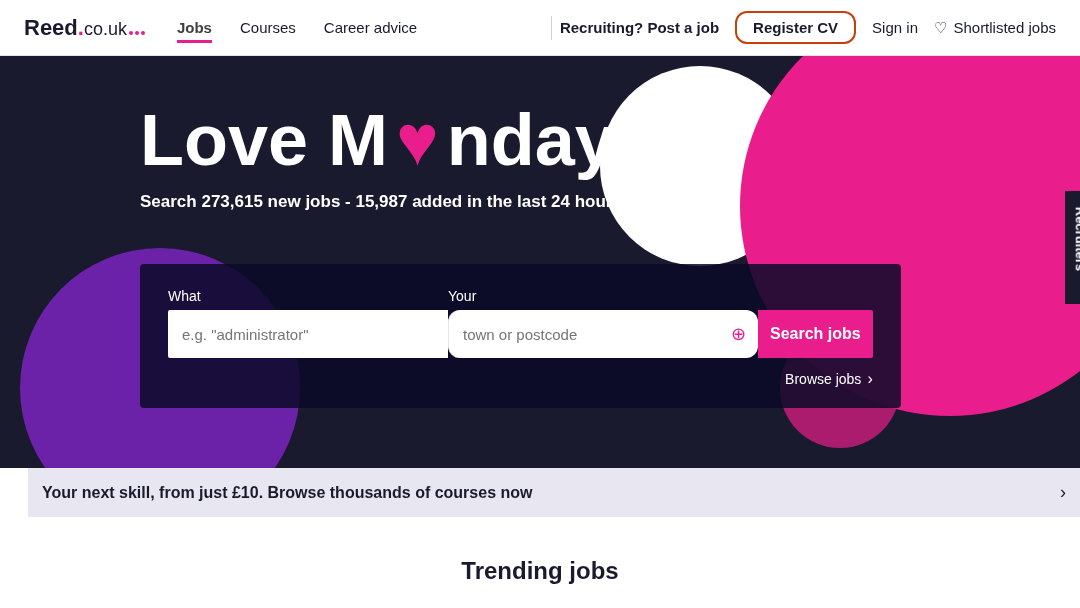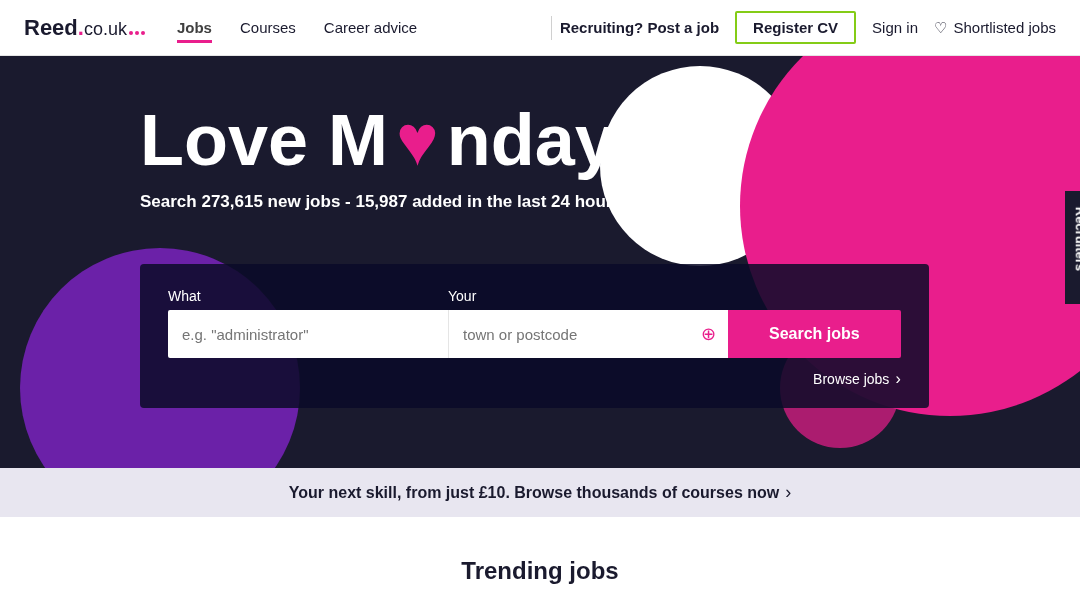--- a/index.html
+++ b/index.html
@@ -61,28 +61,28 @@
       align-items: center;
       gap: 16px;
     }
     .nav-post-job {
       color: #1a1a2e;
       font-size: 15px;
       text-decoration: none;
     }
     .nav-post-job span { font-weight: 700; }
     .btn-register-cv {
-      border: 2px solid #84cc16;
+      border: 2px solid #c2410c;
       background: transparent;
       color: #1a1a2e;
       padding: 6px 16px;
       font-size: 15px;
       font-weight: 600;
       cursor: pointer;
-      border-radius: 2px;
+      border-radius: 12px;
     }
     .btn-sign-in {
       background: transparent;
       border: none;
       color: #1a1a2e;
       font-size: 15px;
       font-weight: 500;
       cursor: pointer;
     }
     .shortlisted {
@@ -216,22 +216,22 @@
       width: 280px;
       height: 48px;
       border: none;
       border-radius: 2px 0 0 2px;
       padding: 0 14px;
       font-size: 15px;
       color: #888;
       outline: none;
     }
     .search-field.where-field input {
-      width: 280px;
-      border-radius: 0;
+      width: 310px;
+      border-radius: 12px;
       border-left: 1px solid #e5e5e5;
       position: relative;
     }
     .where-wrapper {
       position: relative;
       display: flex;
       align-items: center;
     }
     .where-wrapper input {
       padding-right: 40px;
@@ -241,21 +241,21 @@
       right: 12px;
       color: #e91e8c;
       font-size: 18px;
       cursor: pointer;
     }
     .btn-search {
       height: 48px;
       background: #e91e8c;
       color: #fff;
       border: none;
-      padding: 0 41px;
+      padding: 0 12px;
       font-size: 16px;
       font-weight: 700;
       cursor: pointer;
       border-radius: 0 2px 2px 0;
       white-space: nowrap;
       align-self: flex-end;
     }
     .browse-jobs {
       color: #fff;
       font-size: 14px;
@@ -275,22 +275,23 @@
     .courses-banner {
       background: #e8e6f0;
       text-align: center;
       padding: 14px;
       font-size: 16px;
       font-weight: 600;
       color: #1a1a2e;
       cursor: pointer;
       display: flex;
       align-items: center;
-      justify-content: center;
+      justify-content: space-between;
       gap: 6px;
+      margin-left: 28px;
     }
     .courses-banner-arrow {
       font-size: 18px;
       font-weight: 400;
     }
 
     
     .trending-section {
       padding: 40px 80px 30px;
       background: #fff;

